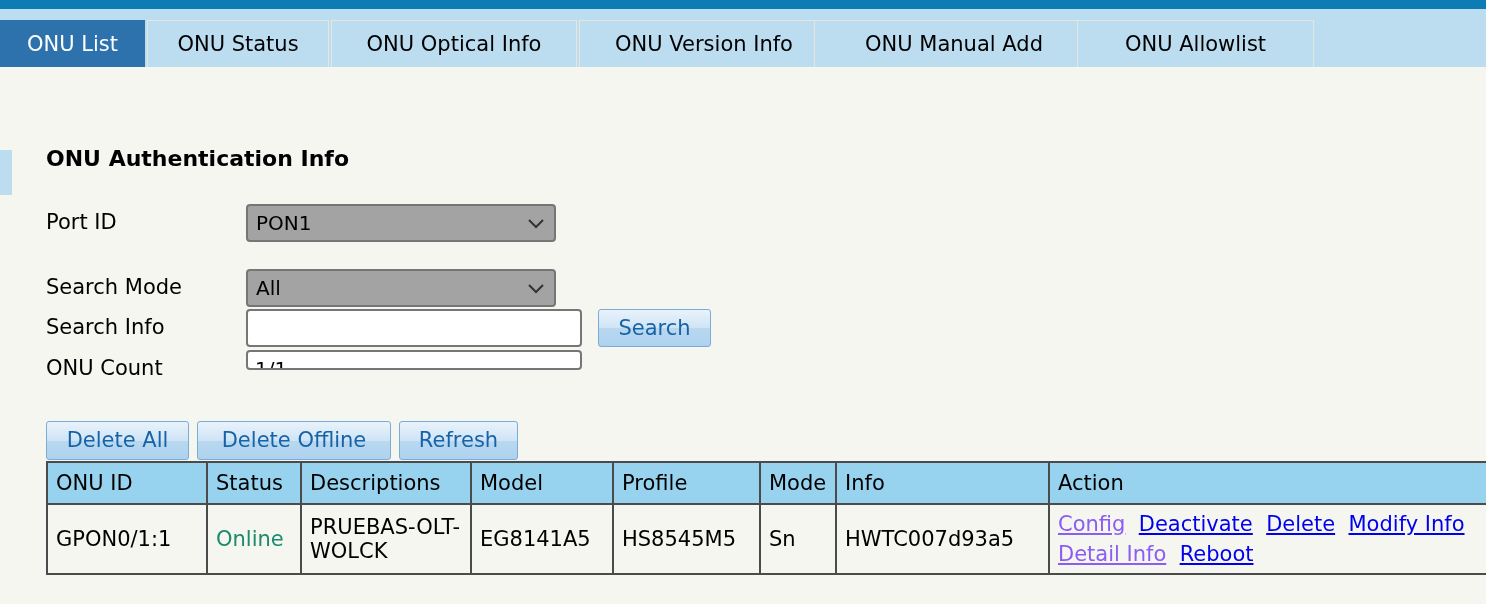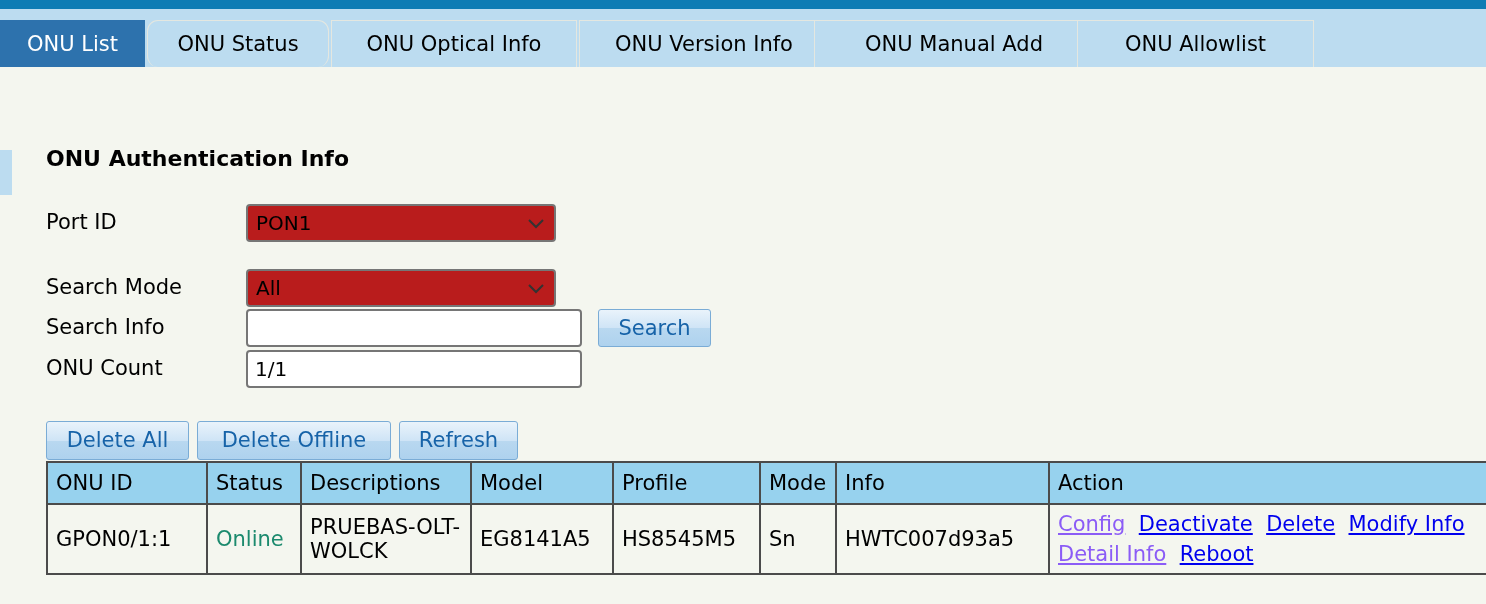--- a/index.html
+++ b/index.html
@@ -84,21 +84,21 @@
 
   
   .lbl {
     position: absolute;
     font-size: 21px;
     color: #000;
     white-space: nowrap;
   }
   .sel {
     position: absolute;
-    background: #b91c1c;
+    background: #a3a3a3;
     border: 2px solid #767676;
     border-radius: 4px;
     font-size: 20px;
     color: #000;
     font-family: "DejaVu Sans", sans-serif;
     padding: 0 8px;
     cursor: pointer;
   }
   .sel .selval {
     line-height: 34px;
@@ -178,21 +178,21 @@
   .act a.visited { color: #8b5cf6; }
   .act { line-height: 30px; }
 </style>
 </head>
 <body>
 
 <div class="topbar"></div>
 
 <div class="tabstrip">
   <div class="tab active" id="tab0" style="left:0px;   width:145px;"><span>ONU List</span></div>
-  <div class="tab" id="tab1" style="left:147px; width:182px;border-radius:11px;"><span>ONU Status</span></div>
+  <div class="tab" id="tab1" style="left:147px; width:182px;"><span>ONU Status</span></div>
   <div class="tab" id="tab2" style="left:331px; width:246px;"><span>ONU Optical Info</span></div>
   <div class="tab" id="tab3" style="left:579px; width:250px;"><span>ONU Version Info</span></div>
   <div class="tab" id="tab4" style="left:814px; width:268px;padding-left:12px;"><span>ONU Manual Add</span></div>
   <div class="tab" id="tab5" style="left:1077px;width:237px;"><span>ONU Allowlist</span></div>
 </div>
 
 <div class="tabrow2">
   <div class="tab2" style="width:213px;"><span>ONU Statistics</span></div>
 </div>
 
@@ -218,21 +218,21 @@
           <path d="M1 1 L8 8 L15 1" stroke="#333" stroke-width="2" fill="none"></path>
         </svg>
     </span>
   </div>
 
   <div class="lbl" style="left:34px; top:187px;">Search Info</div>
   <div class="txtin" style="left:234px; top:181px; width:336px; height:38px;" placeholder=""></div>
   <div class="btn" style="left:586px; top:181px; width:113px; height:38px; line-height:36px;">Search</div>
 
   <div class="lbl" style="left:34px; top:228px;">ONU Count</div>
-  <div class="txtin" style="left:234px; top:222px; width:336px; height:38px;">1/1</div>
+  <div class="txtin" style="left:234px; top:222px; width:336px; height:20px;">1/1</div>
 
   <div class="btn" style="left:34px;  top:293px; width:143px; height:39px; line-height:37px;">Delete All</div>
   <div class="btn" style="left:185px; top:293px; width:194px; height:39px; line-height:37px;">Delete Offline</div>
   <div class="btn" style="left:387px; top:293px; width:119px; height:39px; line-height:37px;">Refresh</div>
 
   <table class="tbl">
     <colgroup>
       <col style="width:160px">
         <col style="width:94px">
         <col style="width:170px">

